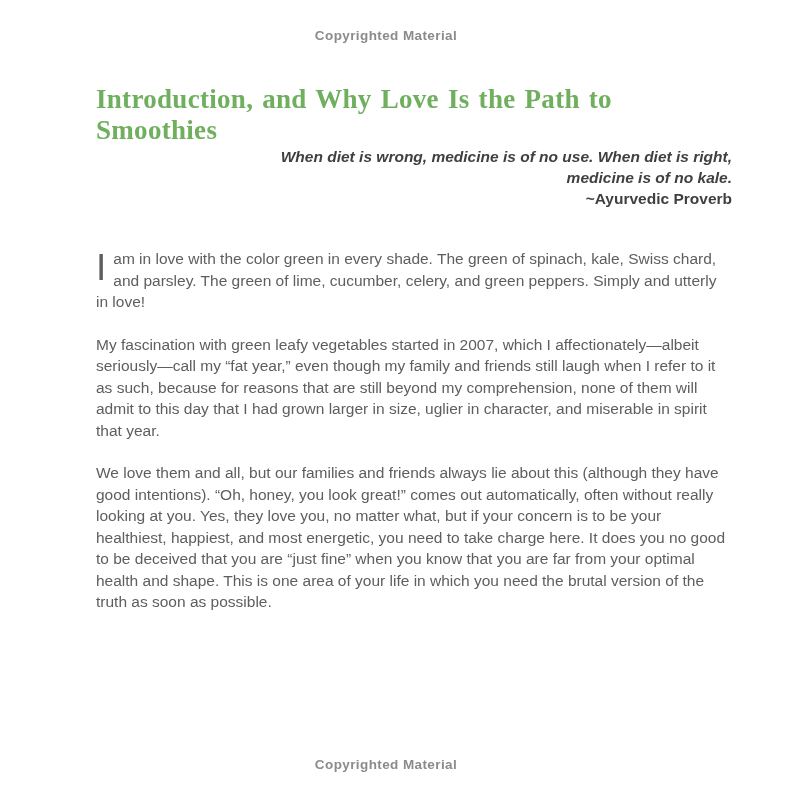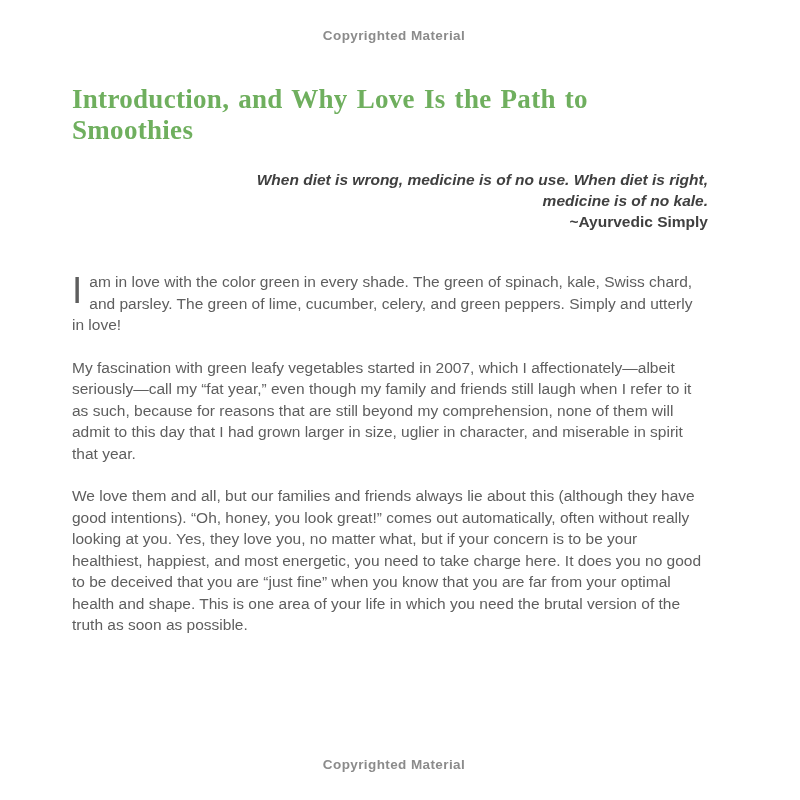--- a/index.html
+++ b/index.html
@@ -3,53 +3,51 @@
 <meta charset="utf-8">
 <style>
   html, body { margin: 0; padding: 0; background: #ffffff; }
   .page {
     position: relative;
     width: 772px;
     height: 800px;
     background: #ffffff;
     overflow: hidden;
     font-family: "Liberation Sans", sans-serif;
-    padding-left: 16px;
   }
   .banner {
     position: absolute;
     left: 0;
     width: 100%;
     text-align: center;
     font-family: "Liberation Sans", sans-serif;
     font-size: 13.5px;
     font-weight: bold;
     letter-spacing: 0.4px;
     color: #8b8b8b;
   }
   .banner.top { top: 28px; }
   .banner.bottom { top: 757px; }
   .content {
     position: absolute;
-    left: 72px;
+    left: 96px;
     top: 84px;
     width: 636px;
   }
   .page-title {
     font-family: "Liberation Serif", "DejaVu Serif", serif;
     font-weight: bold;
     font-size: 27px;
     line-height: 31px;
     letter-spacing: 0.3px;
     color: #6faf5e;
     word-spacing: 2px;
     margin: 0 0 0 0;
   }
   .quote-block {
-    margin-top: 23px;
     text-align: right;
     color: #404040;
     font-size: 15.5px;
     line-height: 21px;
     font-weight: bold;
   }
   .quote-line { font-style: italic; }
   .quote-attribution { font-style: normal; }
   .body-copy {
     margin-top: 39px;
@@ -76,21 +74,21 @@
 
   <div class="banner top">Copyrighted Material</div>
 
   <div class="content">
 
     <h1 class="page-title">Introduction, and Why Love Is the Path to Smoothies</h1>
 
     <div class="quote-block">
       <div class="quote-line">When diet is wrong, medicine is of no use. When diet is right,</div>
       <div class="quote-line">medicine is of no kale.</div>
-      <div class="quote-attribution">~Ayurvedic Simply</div>
+      <div class="quote-attribution">~Ayurvedic Proverb</div>
     </div>
 
     <div class="body-copy">
 
       <p class="para">
         <span class="drop-cap">I</span><span>am in love with the color green in every shade. The green of spinach, kale, Swiss chard, and parsley. The green of lime, cucumber, celery, and green peppers. Simply and utterly in love!</span>
       </p>
 
       <p class="para">My fascination with green leafy vegetables started in 2007, which I affectionately—albeit seriously—call my “fat year,” even though my family and friends still laugh when I refer to it as such, because for reasons that are still beyond my comprehension, none of them will admit to this day that I had grown larger in size, uglier in character, and miserable in spirit that year.</p>
 

